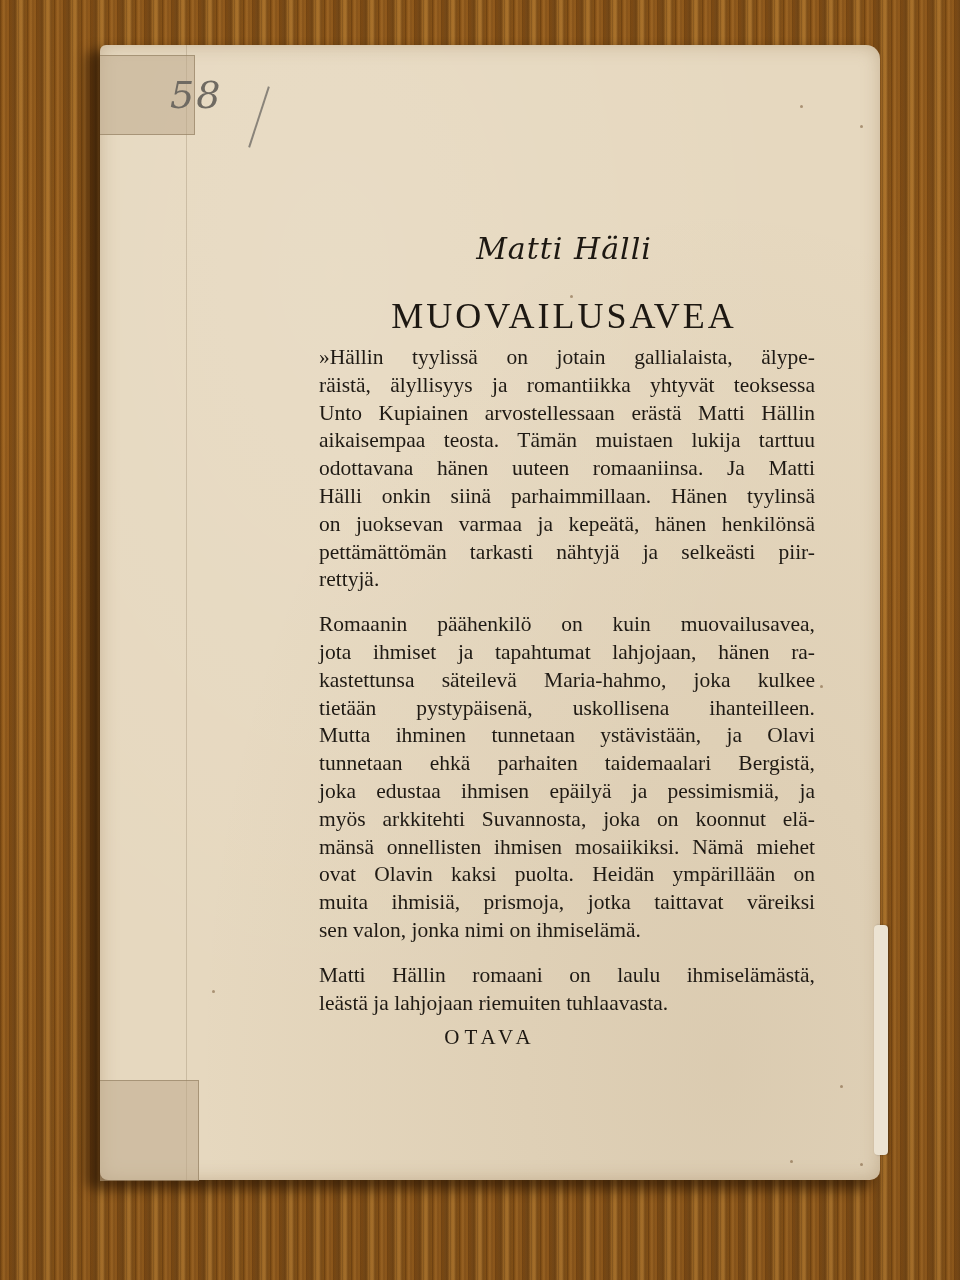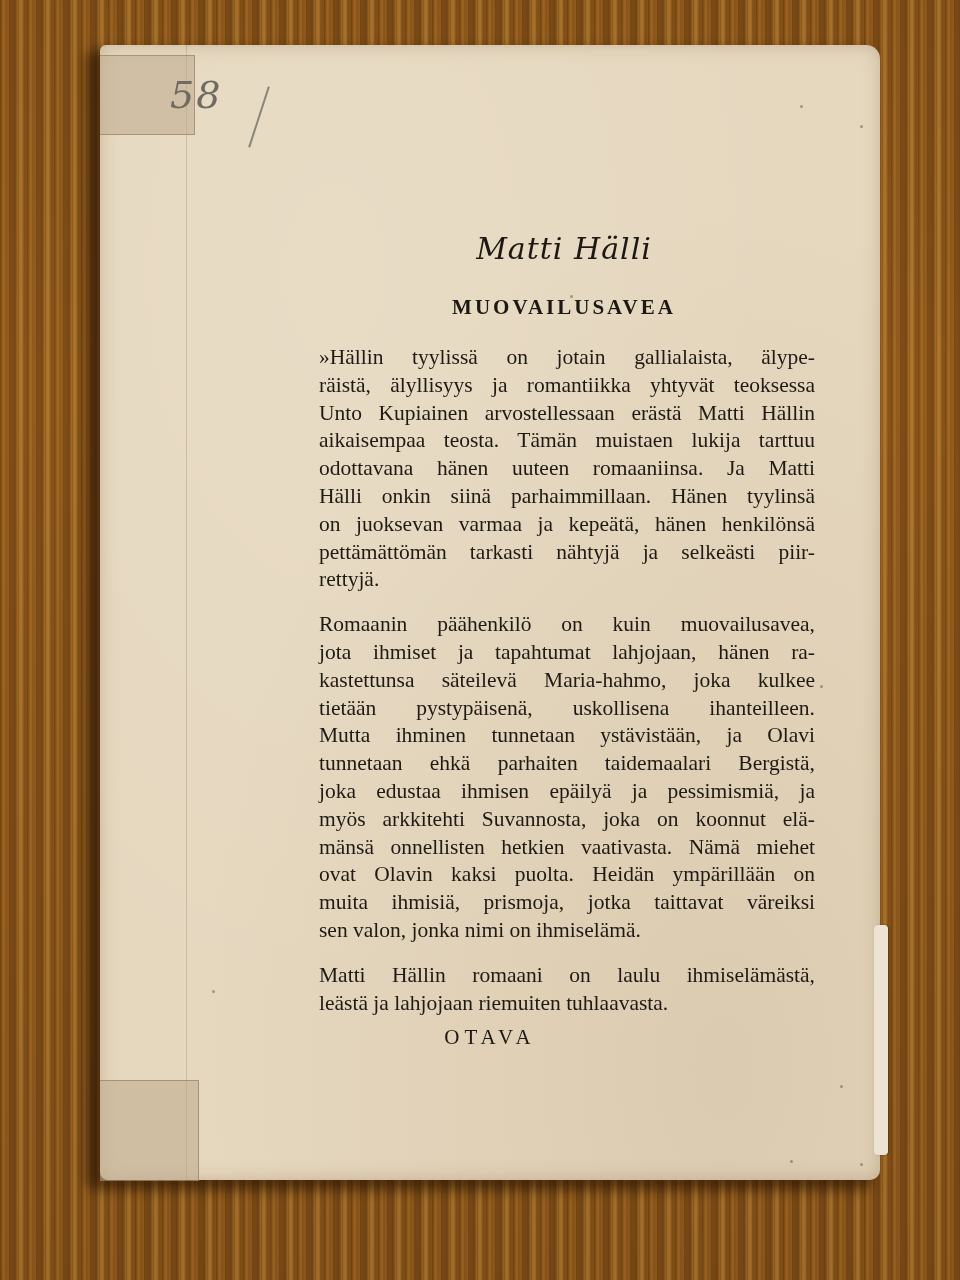--- a/index.html
+++ b/index.html
@@ -85,22 +85,22 @@
       font-size: 30px;
       color: #1d1812;
       letter-spacing: 1px;
     }
     .title {
       position: absolute;
       left: 0; right: 0; top: 250px;
       text-align: center;
       padding-left: 148px;
       font-family: "Liberation Serif", serif;
-      font-weight: bold;
-      font-size: 21px;
+      font-weight: normal;
+      font-size: 36px;
       color: #1d1812;
       letter-spacing: 3px;
     }
     .blurb {
       position: absolute;
       left: 180px; top: 282px;
       width: 552px;
       font-family: "Liberation Serif", serif;
       font-size: 21.5px;
       line-height: 27.8px;
@@ -169,21 +169,21 @@
     </p>
     <p>
       <span class="line">Romaanin päähenkilö on kuin muovailusavea,</span>
       <span class="line">jota ihmiset ja tapahtumat lahjojaan, hänen ra-</span>
       <span class="line">kastettunsa säteilevä Maria-hahmo, joka kulkee</span>
       <span class="line">tietään pystypäisenä, uskollisena ihanteilleen.</span>
       <span class="line">Mutta ihminen tunnetaan ystävistään, ja Olavi</span>
       <span class="line">tunnetaan ehkä parhaiten taidemaalari Bergistä,</span>
       <span class="line">joka edustaa ihmisen epäilyä ja pessimismiä, ja</span>
       <span class="line">myös arkkitehti Suvannosta, joka on koonnut elä-</span>
-      <span class="line">mänsä onnellisten hetkien vaativasta. Nämä miehet</span>
+      <span class="line">mänsä onnellisten ihmisen mosaiikiksi. Nämä miehet</span>
       <span class="line">ovat Olavin kaksi puolta. Heidän ympärillään on</span>
       <span class="line">muita ihmisiä, prismoja, jotka taittavat väreiksi</span>
       <span class="line last">sen valon, jonka nimi on ihmiselämä.</span>
     </p>
     <p>
       <span class="line">Matti Hällin romaani on laulu ihmiselämästä,</span>
       <span class="line last">leästä ja lahjojaan riemuiten tuhlaavasta.</span>
     </p>
   </div>
 

